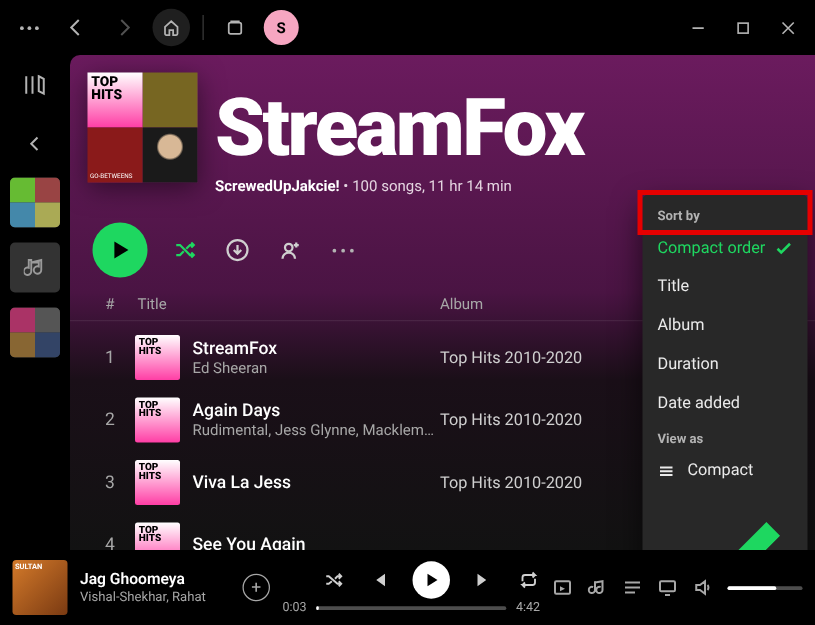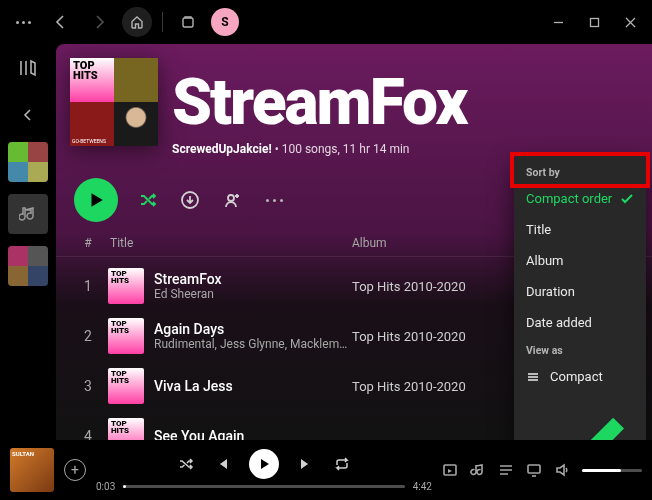--- a/index.html
+++ b/index.html
@@ -65,21 +65,21 @@
   .menu .vitem .vleft{display:flex;align-items:center;gap:10px;flex:1}
   .redbox{position:absolute;top:108px;right:2px;width:140px;height:36px;border:4px solid #e60000;z-index:25;pointer-events:none}
   
   .player{position:absolute;left:0;right:0;bottom:0;height:60px;background:#000;display:flex;align-items:center;padding:0 10px;gap:10px;z-index:6}
   .npart{width:44px;height:44px;border-radius:3px;background:linear-gradient(135deg,#d47a2a,#7a3a12);position:relative;overflow:hidden;flex-shrink:0}
   .npart::after{content:"SULTAN";position:absolute;top:2px;left:2px;font-size:6px;font-weight:700;color:#fff}
   .nptxt{min-width:0;flex:0 0 120px}
   .nptxt .t{font-size:12.5px;font-weight:600;white-space:nowrap;overflow:hidden;text-overflow:ellipsis}
   .nptxt .a{font-size:10.5px;color:#a7a7a7;white-space:nowrap;overflow:hidden;text-overflow:ellipsis}
   .addbtn{width:22px;height:22px;border:1.5px solid #a7a7a7;border-radius:50%;display:flex;align-items:center;justify-content:center;color:#a7a7a7;font-size:14px;cursor:pointer;flex-shrink:0}
-  .pcenter{flex:1;display:flex;flex-direction:column;align-items:center;gap:2px}
+  .pcenter{flex:1;display:flex;flex-direction:column;align-items:flex-end;gap:2px}
   .pctl{display:flex;align-items:center;gap:18px;color:#cfcfcf}
   .pctl .pb{width:18px;height:18px;cursor:pointer;display:flex;align-items:center;justify-content:center}
   .pctl .pb svg{width:16px;height:16px;fill:currentColor}
   .playbtn{width:30px;height:30px;border-radius:50%;background:#fff;display:flex;align-items:center;justify-content:center;cursor:pointer}
   .playbtn svg{width:14px;height:14px;fill:#000}
   .ptrack{display:flex;align-items:center;gap:8px;width:100%;font-size:10px;color:#a7a7a7}
   .bar{flex:1;height:3px;background:#4d4d4d;border-radius:2px;position:relative}
   .bar .prog{position:absolute;left:0;top:0;bottom:0;width:1%;background:#fff;border-radius:2px}
   .pright{display:flex;align-items:center;gap:12px;color:#a7a7a7}
   .pright .pb{width:16px;height:16px;cursor:pointer}
@@ -311,20 +311,24 @@
             <path d="M2 7l3 3 7-7" fill="none" stroke="currentColor" stroke-width="2"></path>
           </svg>
         </div>
       </div>
   </div>
   <div class="redbox"></div>
 </div>
 
 <div class="player">
   <div class="npart"></div>
+  <div class="nptxt">
+    <div class="t">Jag Ghoomeya</div>
+    <div class="a">Vishal-Shekhar, Rahat </div>
+  </div>
   <div class="addbtn">+</div>
   <div class="pcenter">
     <div class="pctl">
       <div class="pb">
           <svg viewBox="0 0 16 16">
             <path d="M2 5h2l7 6h3M2 11h2l2.5-2M9 7l2-2h3M12 3l2 2-2 2M12 9l2 2-2 2" fill="none" stroke="currentColor" stroke-width="1.5"></path>
           </svg>
         </div>
       <div class="pb">
           <svg viewBox="0 0 16 16">

